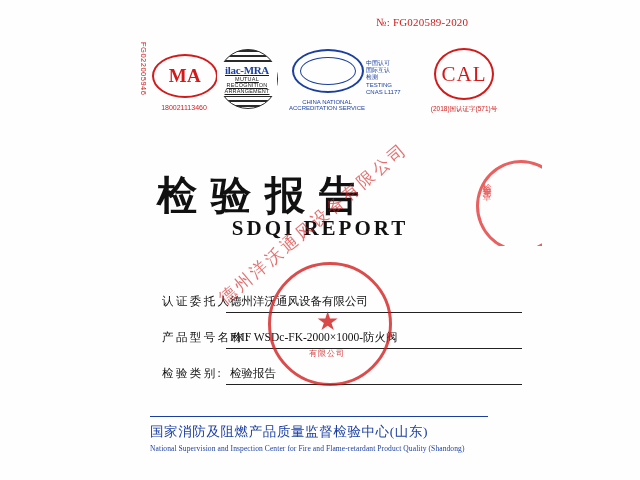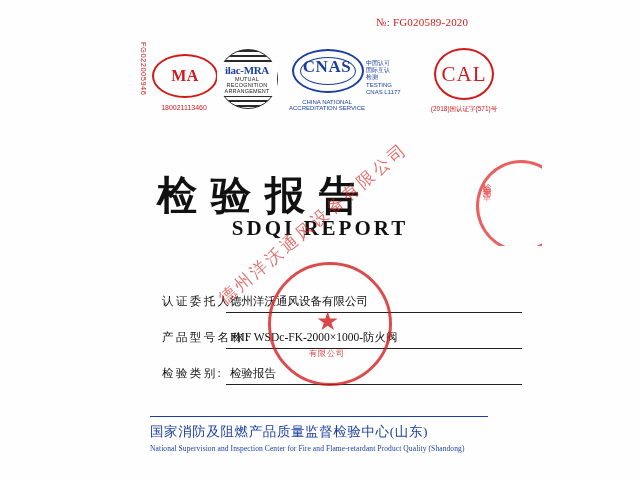--- a/index.html
+++ b/index.html
@@ -45,39 +45,39 @@
 
   
   .cma-wrap{position:relative;width:62px;height:66px;margin-left:14px;}
   .cma-oval{
     position:absolute;top:9px;left:0;width:62px;height:40px;
     border:2.4px solid #d21a1a;border-radius:50%;
     display:flex;align-items:center;justify-content:center;
   }
   .cma-text{
     font-family:"Liberation Serif", serif;
-    font-weight:bold;font-size:16px;color:#d21a1a;letter-spacing:.5px;text-align:right;
+    font-weight:bold;font-size:19px;color:#d21a1a;letter-spacing:.5px;text-align:right;
   }
   .cma-num{
     position:absolute;bottom:0px;left:-4px;width:72px;text-align:center;
     font-size:7px;color:#d21a1a;letter-spacing:0px;
   }
 
   
   .ilac-wrap{position:relative;width:62px;height:62px;}
   .ilac-circ{
     position:absolute;top:2px;left:0;width:58px;height:58px;border-radius:50%;
     border:1.6px solid #2a2a2a;
     background:
       repeating-linear-gradient(to bottom,#2a2a2a 0 1.6px,transparent 1.6px 5px);
     display:flex;align-items:center;justify-content:center;
   }
   .ilac-band{
     width:62px;margin-left:-2px;background:#ffffff;
-    text-align:center;padding:2px 8px;
+    text-align:center;padding:2px 8px;text-decoration:underline;
   }
   .ilac-t1{font-size:11px;font-weight:bold;color:#1b3fa0;font-family:"Liberation Serif", serif;letter-spacing:-.3px;}
   .ilac-t2{font-size:5.5px;color:#222;letter-spacing:.2px;}
 
   
   .cnas-wrap{position:relative;width:86px;height:62px;text-align:center;}
   .cnas-ring{
     position:absolute;top:2px;left:8px;width:68px;height:40px;
     border:2px solid #1b3fa0;border-radius:50%;
   }
@@ -231,21 +231,20 @@
       <div class="ilac-circ">
         <div class="ilac-band">
           <div class="ilac-t1">ilac-MRA</div>
           <div class="ilac-t2">MUTUAL RECOGNITION ARRANGEMENT</div>
         </div>
       </div>
     </div>
 
     <div class="logo cnas-wrap">
       <div class="cnas-ring"></div>
-      <div class="cnas-text">CNAS</div>
       <div class="cnas-sub">CHINA NATIONAL ACCREDITATION SERVICE</div>
     </div>
 
     <div class="logo">
       <div class="cnas-side">
         <div>中国认可</div>
         <div>国际互认</div>
         <div>检测</div>
         <div>TESTING</div>
         <div>CNAS L1177</div>

